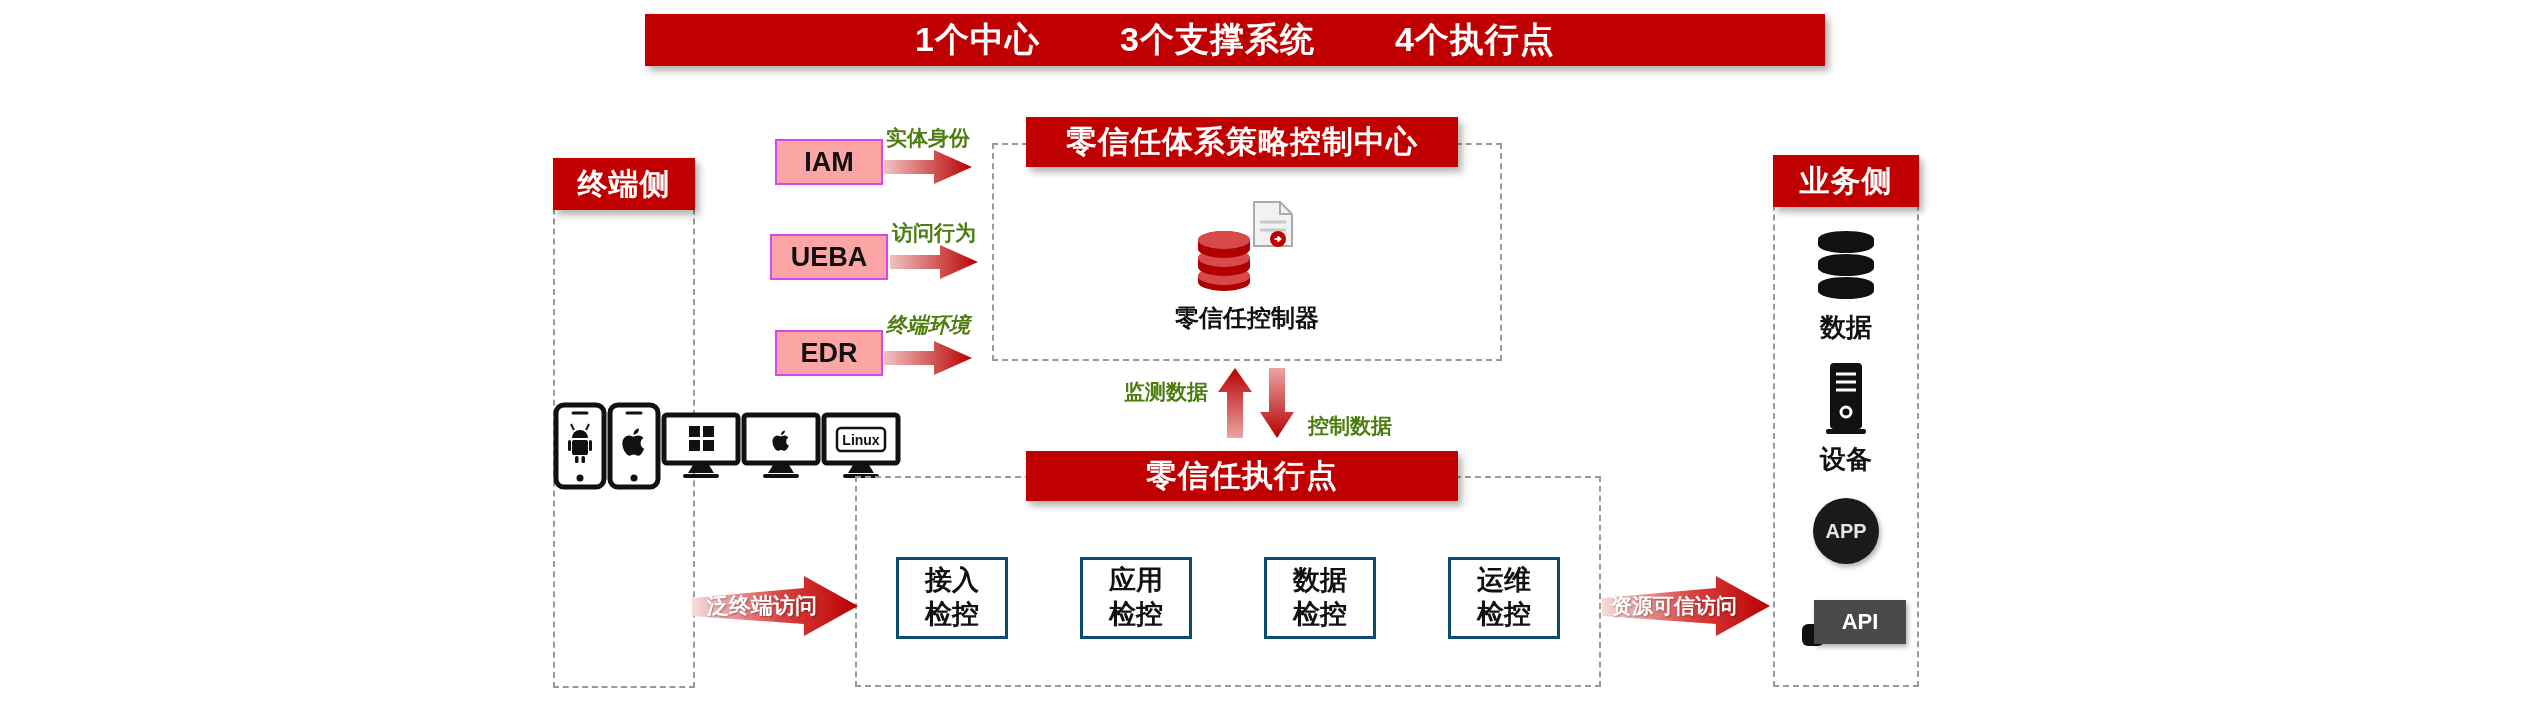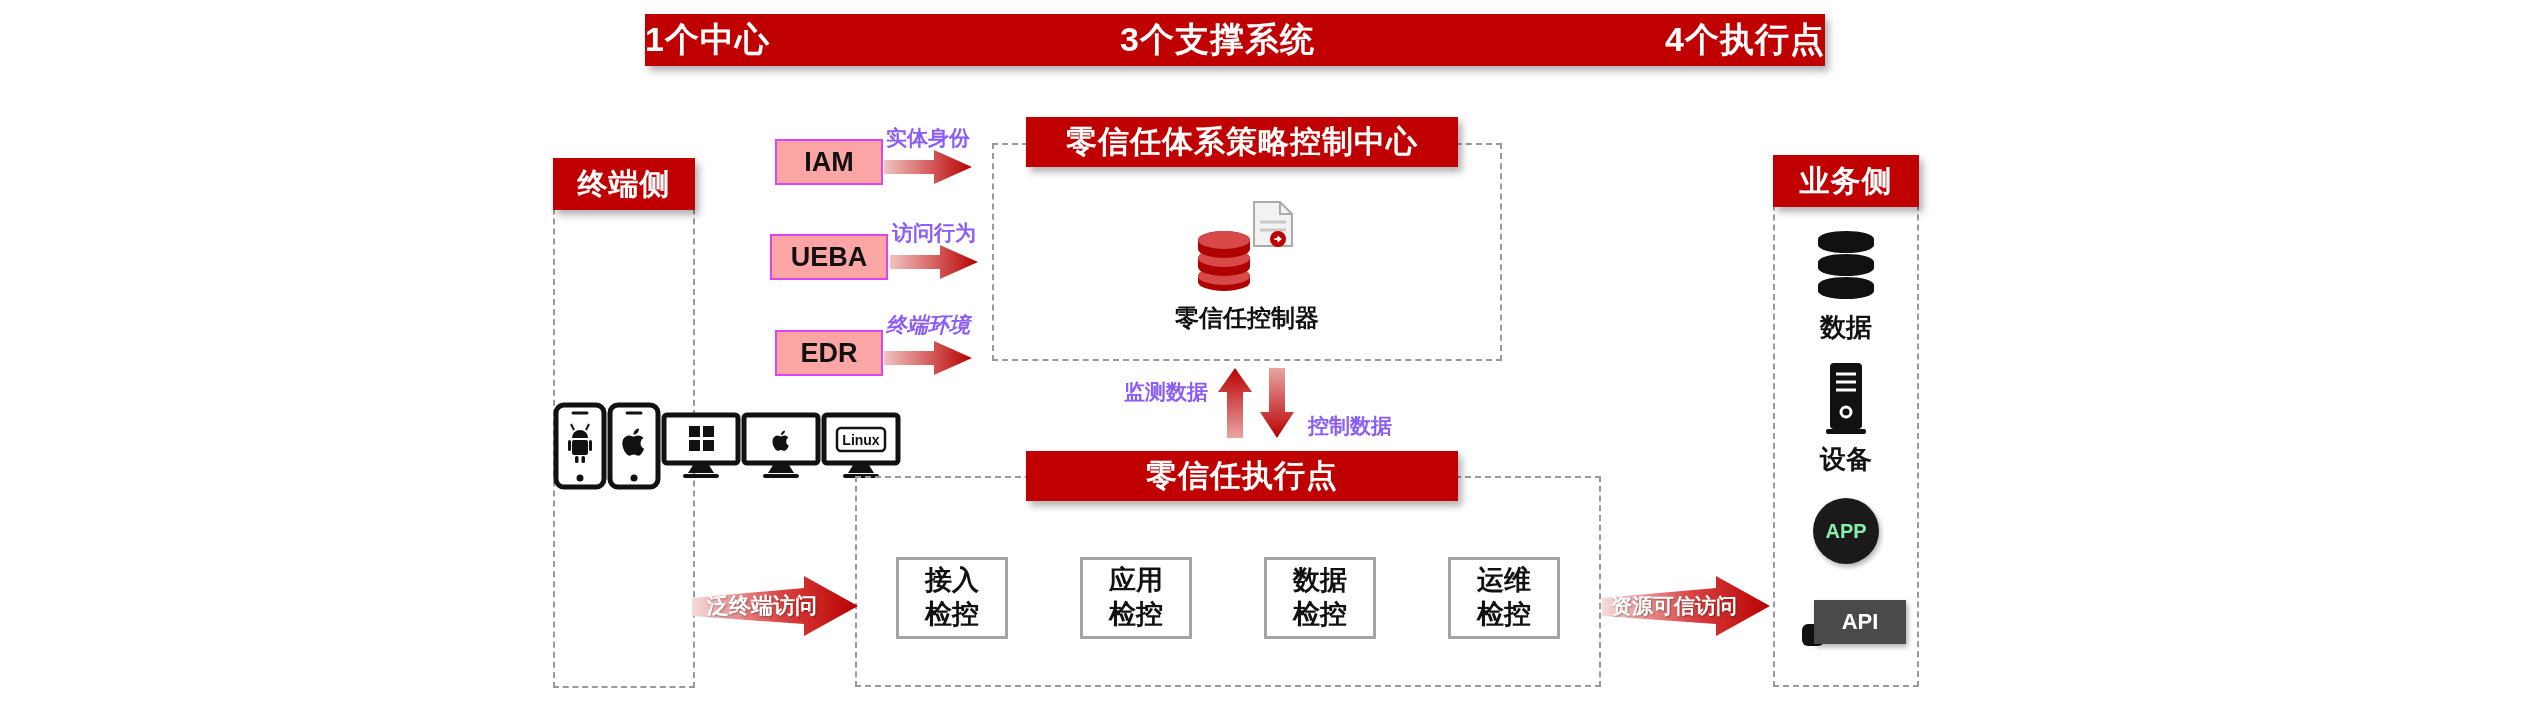--- a/index.html
+++ b/index.html
@@ -4,28 +4,28 @@
 <style>
   * { margin:0; padding:0; box-sizing:border-box; }
   body { background:#ffffff; font-family:"Liberation Sans","DejaVu Sans",sans-serif; }
   .canvas { position:relative; width:2532px; height:722px; background:#ffffff; color:#111; overflow:hidden; }
   .abs { position:absolute; }
   .red-box { background:#c00000; color:#fff; font-weight:bold; display:flex; align-items:center; justify-content:center;
              box-shadow:4px 5px 7px rgba(0,0,0,.30); letter-spacing:1px; }
   .dashed { border:2px dashed #9a9a9a; background:transparent; }
   .sys-box { background:#fca5a5; border:2px solid #d946ef; display:flex; align-items:center; justify-content:center;
              font-weight:bold; font-size:27px; }
-  .unit-box { background:#fff; border:3px solid #a3a3a3; display:flex; flex-direction:column; align-items:center;
+  .unit-box { background:#fff; border:3px solid #0c4a6e; display:flex; flex-direction:column; align-items:center;
               justify-content:center; font-weight:bold; font-size:27px; line-height:1.25; }
-  .small-label { font-size:21px; font-weight:bold; color:#8b5cf6; white-space:nowrap; }
+  .small-label { font-size:21px; font-weight:bold; color:#4d7c0f; white-space:nowrap; }
   .icon-col { display:flex; flex-direction:row; align-items:center; justify-content:space-between; }
   .arrow-text { position:absolute; color:#fff; font-weight:bold; display:flex; align-items:center; justify-content:center;
                 white-space:nowrap; text-shadow:1px 1px 2px rgba(0,0,0,.35); }
   .biz-label { font-size:26px; font-weight:bold; text-align:center; }
-  .app-circle { background:#1a1a1a; color:#86efac; border-radius:50%; display:flex; align-items:center; justify-content:center;
+  .app-circle { background:#1a1a1a; color:#e5e5e5; border-radius:50%; display:flex; align-items:center; justify-content:center;
                 font-weight:bold; font-size:20px; box-shadow:2px 3px 5px rgba(0,0,0,.30); }
   .api-knob { position:absolute; background:#111; border-radius:6px; }
   .api-rect { position:absolute; background:#4a4a4a; color:#fff; font-weight:bold; font-size:22px;
               display:flex; align-items:center; justify-content:center; box-shadow:2px 3px 5px rgba(0,0,0,.30);text-align:right; }
   .ctr-label { font-size:24px; font-weight:bold; text-align:center; }
 </style>
 </head>
 <body>
 
 <div class="canvas">
@@ -45,21 +45,21 @@
         <stop offset="0" stop-color="#eaa5a5"></stop>
           <stop offset="1" stop-color="#b80000"></stop>
       </linearGradient>
       <linearGradient id="gradDown" x1="0" y1="0" x2="0" y2="1">
         <stop offset="0" stop-color="#eaa5a5"></stop>
           <stop offset="1" stop-color="#b80000"></stop>
       </linearGradient>
     </defs>
   </svg>
 
-  <div class="red-box abs" style="left:645px; top:14px; width:1180px; height:52px; font-size:34px; gap:100px;justify-content:space-between;">
+  <div class="red-box abs" style="left:645px; top:14px; width:1180px; height:52px; font-size:34px; gap:80px;">
     <span>1个中心</span>
     <span>3个支撑系统</span>
     <span>4个执行点</span>
   </div>
 
   <div class="dashed abs" style="left:553px; top:158px; width:142px; height:530px;"></div>
   <div class="red-box abs" style="left:553px; top:158px; width:142px; height:52px; font-size:30px;">
     <span>终端侧</span>
   </div>
 

